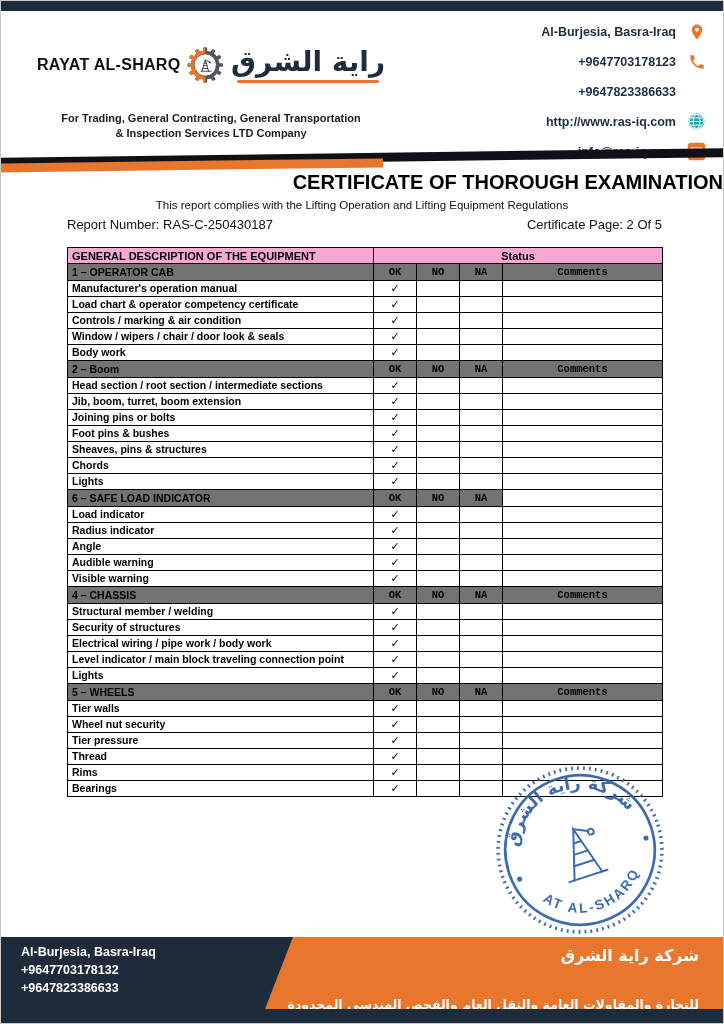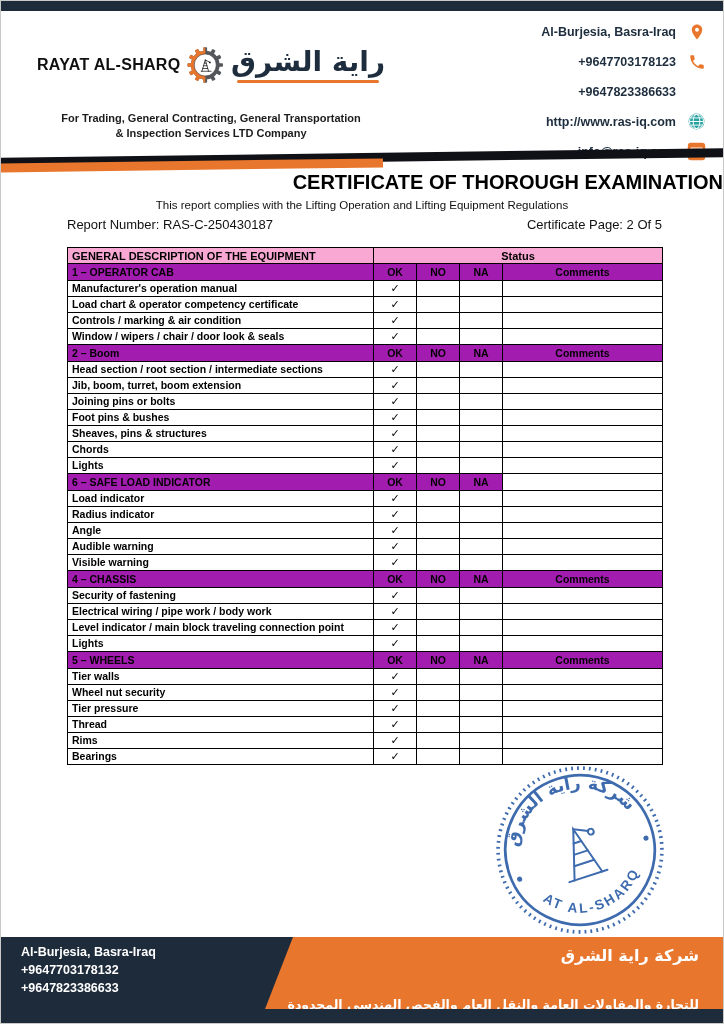--- a/index.html
+++ b/index.html
@@ -34,24 +34,24 @@
 
   .meta { position:absolute; top:216px; left:66px; width:595px; display:flex; justify-content:space-between; font-size:13px; color:#111; }
 
   
   .table-wrap { position:absolute; top:246px; left:66px; width:595px; }
   table { width:100%; border-collapse:collapse; table-layout:fixed; }
   th, td { border:1px solid #000; padding:0; overflow:hidden; }
   thead th { font-size:11px; font-weight:bold; height:16px; color:#000; background:#f9a8d4; }
   th.desc-h { text-align:left; padding-left:4px; }
   th.status-h { text-align:center; }
-  .section-row td { background:#a21caf; font-weight:bold; font-size:10.5px; height:17px; color:#000; }
+  .section-row td { background:#737373; font-weight:bold; font-size:10.5px; height:17px; color:#000; }
   .section-row td.blank { background:#fff; }
   td.desc { text-align:left; padding-left:4px; }
-  .section-row td.c { text-align:center; }
+  .section-row td.c { text-align:center;font-family:Liberation Mono, monospace; }
   .item-row td { font-size:10.5px; font-weight:bold; height:16px; color:#000; }
   .item-row td.item-label { line-height:1.2; padding-top:1px; padding-bottom:1px; }
   .item-row td.check { text-align:center; font-weight:normal; font-size:11px; font-family:"DejaVu Sans",sans-serif; }
 
   
   .stamp { position:absolute; left:488px; top:758px; width:182px; height:182px; transform:rotate(-18deg); opacity:.92; z-index:5; }
   .stamp text { fill:#2E5FA8; font-weight:bold; }
   .stamp-ar { font-size:19px; font-family:"DejaVu Sans",sans-serif; }
   .stamp-en { font-size:15px; letter-spacing:2.5px; font-family:"Liberation Sans",sans-serif; }
 
@@ -229,20 +229,27 @@
             <td class="check"></td>
             <td class="check"></td>
           </tr>
           <tr class="item-row">
             <td class="desc item-label">Window / wipers / chair / door look &amp; seals</td>
             <td class="check">✓</td>
             <td class="check"></td>
             <td class="check"></td>
             <td class="check"></td>
           </tr>
+          <tr class="item-row">
+            <td class="desc item-label">Body work</td>
+            <td class="check">✓</td>
+            <td class="check"></td>
+            <td class="check"></td>
+            <td class="check"></td>
+          </tr>
           <tr class="section-row">
             <td class="desc">2 – Boom</td>
             <td class="c">OK</td>
             <td class="c">NO</td>
             <td class="c">NA</td>
             <td class="c">Comments</td>
           </tr>
           <tr class="item-row">
             <td class="desc item-label">Head section / root section / intermediate sections</td>
             <td class="check">✓</td>
@@ -335,21 +342,28 @@
             <td class="check"></td>
           </tr>
           <tr class="section-row">
             <td class="desc">4 – CHASSIS</td>
             <td class="c">OK</td>
             <td class="c">NO</td>
             <td class="c">NA</td>
             <td class="c">Comments</td>
           </tr>
           <tr class="item-row">
-            <td class="desc item-label">Security of fastening</td>
+            <td class="desc item-label">Structural member / welding</td>
+            <td class="check">✓</td>
+            <td class="check"></td>
+            <td class="check"></td>
+            <td class="check"></td>
+          </tr>
+          <tr class="item-row">
+            <td class="desc item-label">Security of structures</td>
             <td class="check">✓</td>
             <td class="check"></td>
             <td class="check"></td>
             <td class="check"></td>
           </tr>
           <tr class="item-row">
             <td class="desc item-label">Electrical wiring / pipe work / body work</td>
             <td class="check">✓</td>
             <td class="check"></td>
             <td class="check"></td>

